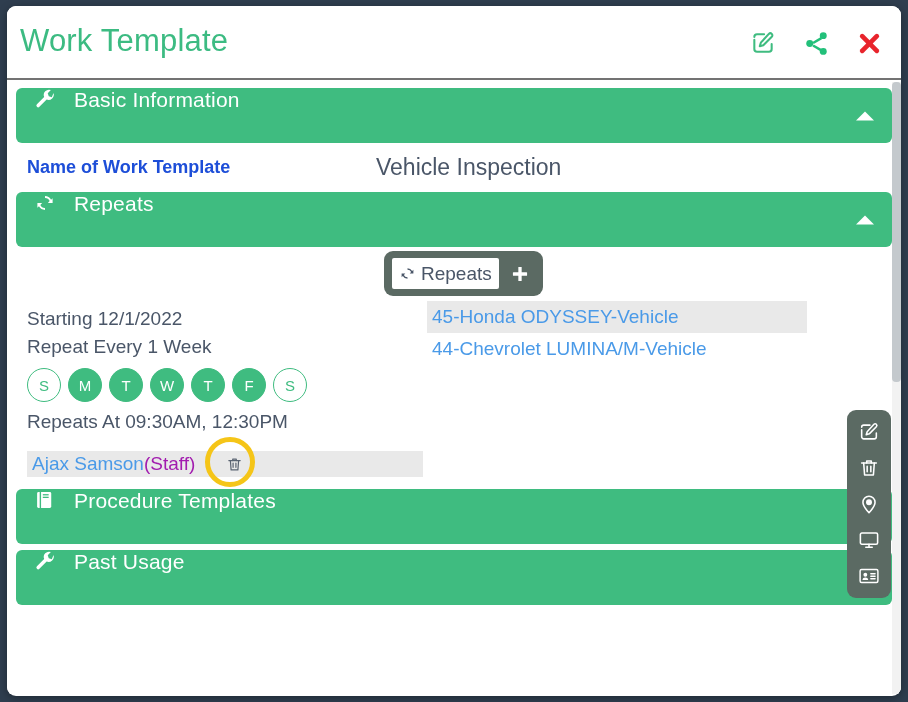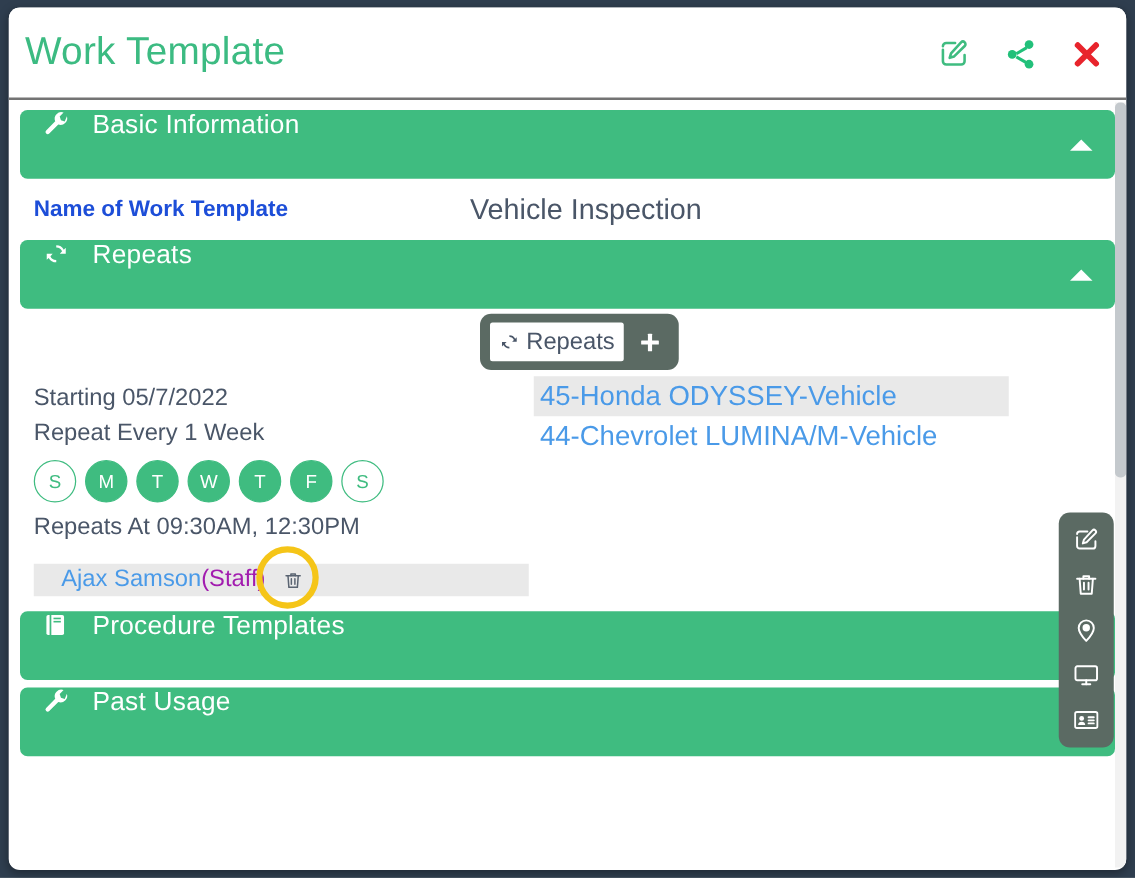--- a/index.html
+++ b/index.html
@@ -213,40 +213,40 @@
   .daydot.off { background: #ffffff; color: #3fbc80; border: 1.5px solid #3fbc80; }
 
   .sched-right {
     position: absolute;
     left: 411px;
     top: 2px;
     width: 380px;
   }
   .veh-link {
     display: block;
-    font-size: 22px;
+    font-size: 19px;
     color: #4a9ae8;
     line-height: 32px;
     padding-left: 5px;
     text-decoration: none;
     cursor: pointer;
   }
   .veh-link.hl { background: #e9e9e9; }
 
   
   .staff-row {
     position: absolute;
     left: 11px;
     top: 152px;
     width: 396px;
     height: 26px;
     background: #e9e9e9;
     display: flex;
     align-items: center;
-    padding-left: 22px;
+    padding-left: 5px;
   }
   .staff-name {
     font-size: 19px;
     color: #4a9ae8;
     white-space: nowrap;
     cursor: pointer;
   }
   .staff-suffix {
     font-size: 19px;
     color: #a21caf;
@@ -401,21 +401,21 @@
             <rect x="10" y="3.5" width="4" height="17" rx="0.6"></rect>
             <rect x="3.5" y="10" width="17" height="4" rx="0.6"></rect>
           </svg>
         </div>
       </div>
     </div>
 
     <div class="schedule-area">
 
       <div class="sched-left">
-        <div class="sched-line">Starting 05/7/2022</div>
+        <div class="sched-line">Starting 12/1/2022</div>
         <div class="sched-line">Repeat Every 1 Week</div>
 
         <div class="daydots">
           <div class="daydot off">S</div>
           <div class="daydot on">M</div>
           <div class="daydot on">T</div>
           <div class="daydot on">W</div>
           <div class="daydot on">T</div>
           <div class="daydot on">F</div>
           <div class="daydot off">S</div>

